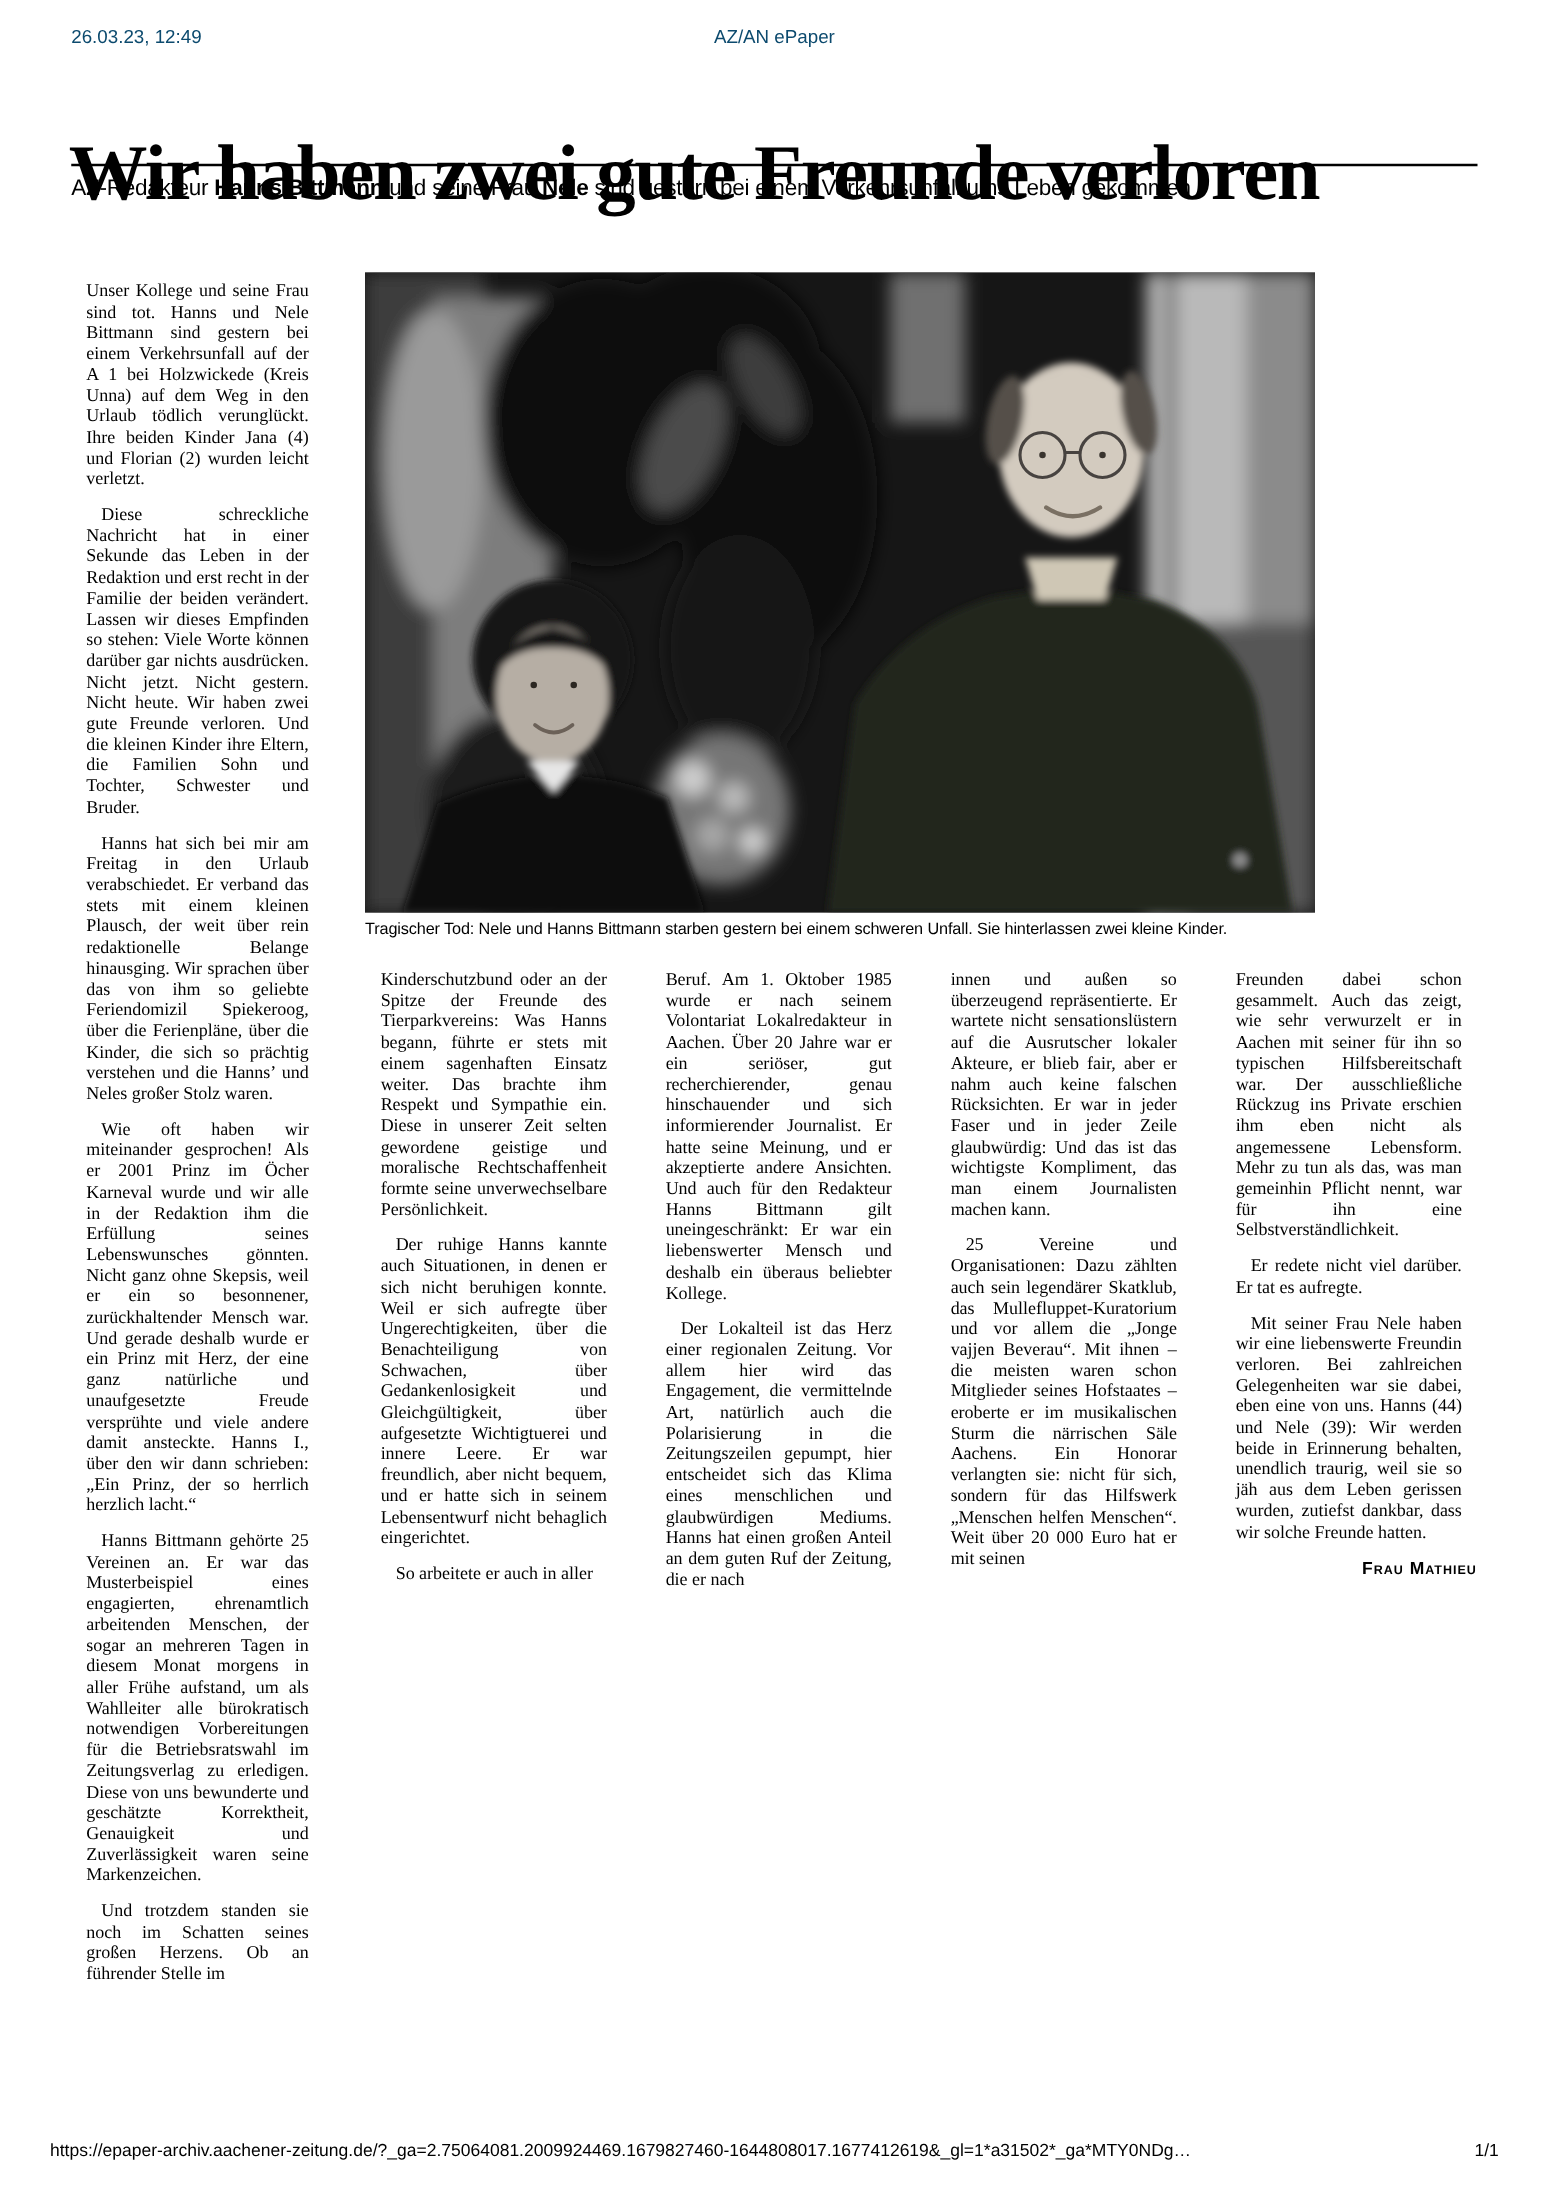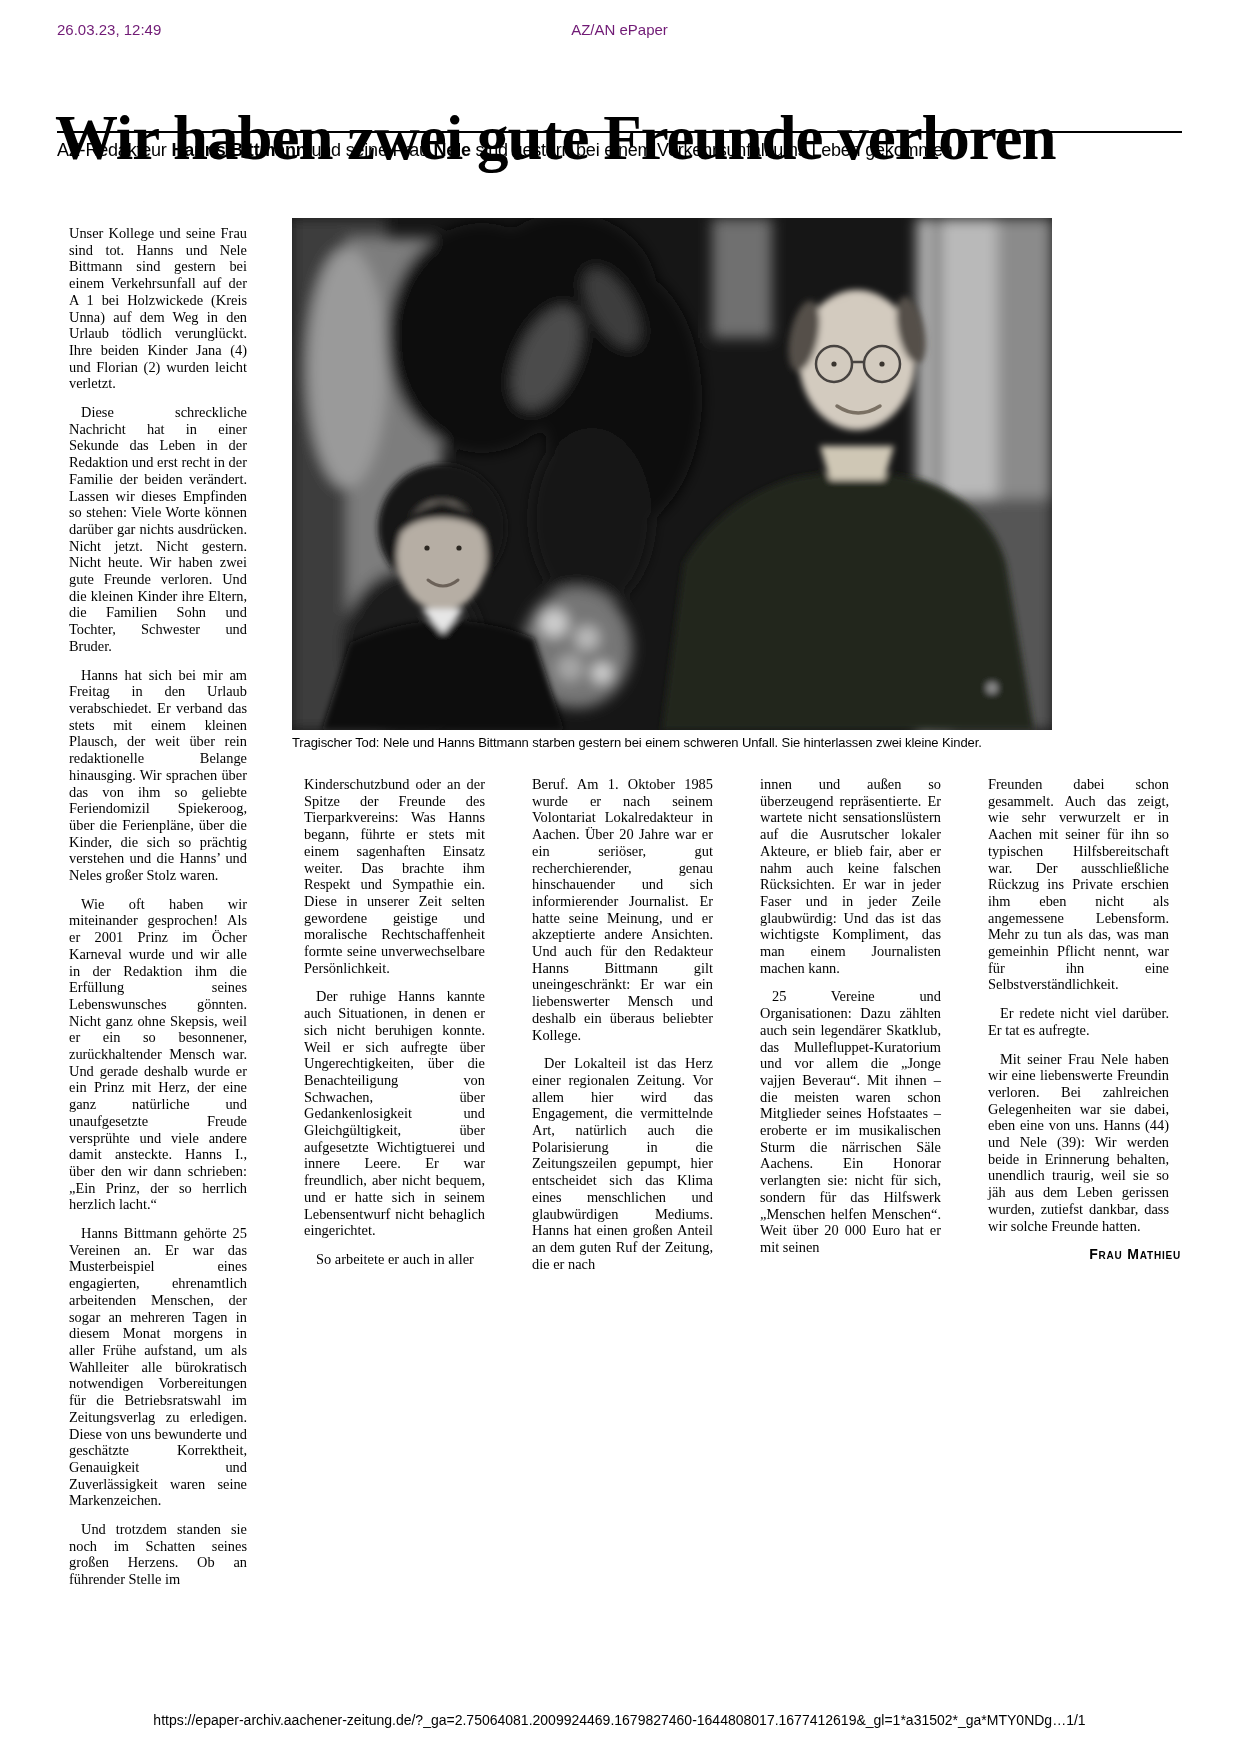--- a/index.html
+++ b/index.html
@@ -10,21 +10,21 @@
     background: #ffffff;
     color: #000000;
     font-family: "Liberation Serif", serif;
     overflow: hidden;
   }
   .hdr {
     position: absolute;
     top: 21px;
     font-family: "Liberation Sans", sans-serif;
     font-size: 15px;
-    color: #701a75;
+    color: #0c4a6e;
     white-space: nowrap;
   }
   .hdr-date { left: 57px; }
   .hdr-title { left: 0; width: 100%; text-align: center; }
   .headline {
     position: absolute;
     left: 55px;
     top: 60px;
     width: 1130px;
     font-family: "Liberation Serif", serif;
@@ -84,38 +84,39 @@
     font-size: 13px;
     letter-spacing: -0.1px;
   }
   .cols {
     position: absolute;
     left: 292px;
     top: 764px;
     width: 890px;
     display: flex;
     gap: 23px;
+    justify-content: center;
   }
   .cols .col { width: 205px; flex: 0 0 205px; }
   .byline {
     text-align: right;
     font-family: "Liberation Sans", sans-serif;
     font-variant: small-caps;
     font-weight: bold;
     font-size: 14px;
     letter-spacing: 0.8px;
     margin-top: 2px;
   }
   .footer {
     position: absolute;
     left: 40px;
     right: 40px;
     top: 1712px;
     display: flex;
-    justify-content: center;
+    justify-content: space-between;
     font-family: "Liberation Sans", sans-serif;
     font-size: 14px;
     color: #000;
   }
   .footer .url { white-space: nowrap; overflow: hidden; max-width: 1080px; }
 </style>
 </head>
 <body>
 
 <div class="page">

